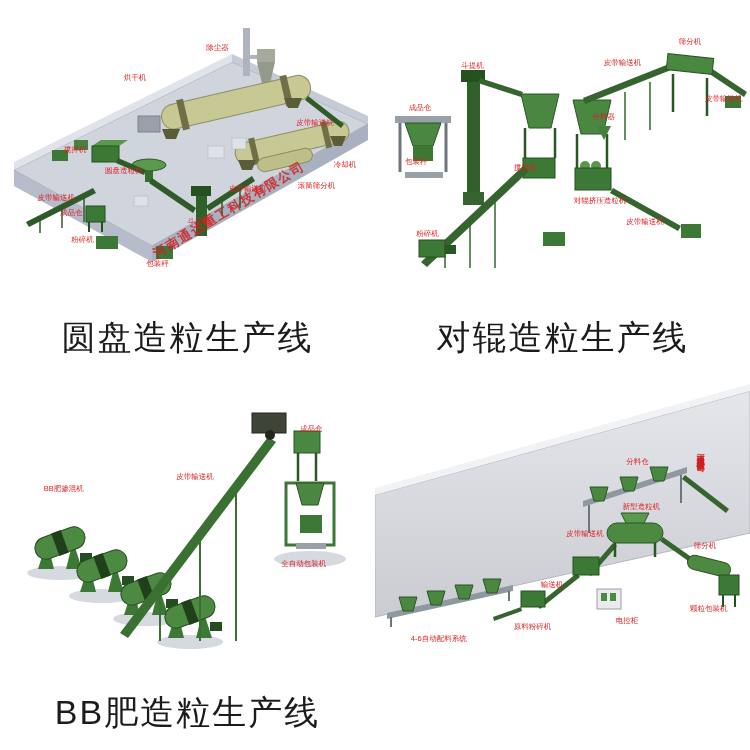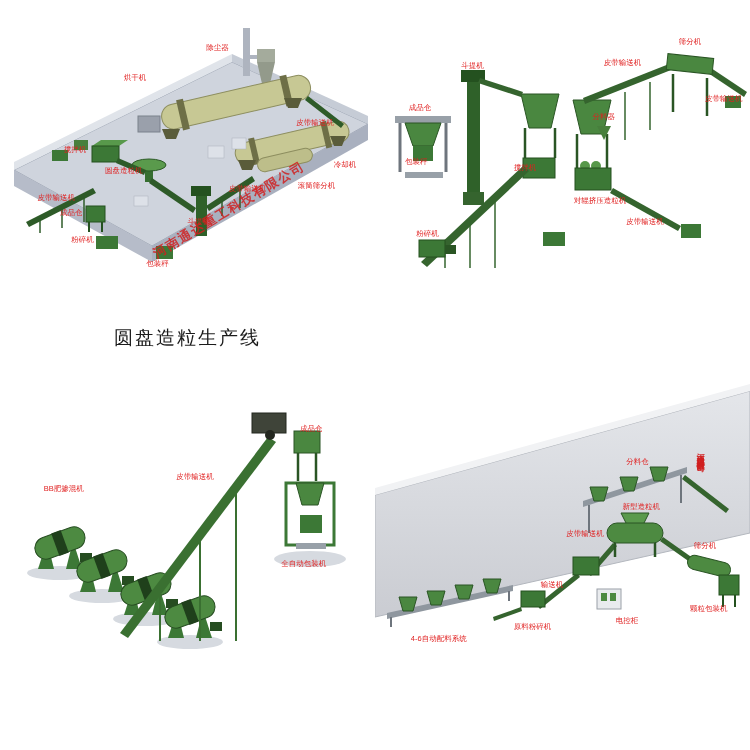--- a/index.html
+++ b/index.html
@@ -3,21 +3,21 @@
 <meta charset="utf-8">
 <style>
   html,body{margin:0;padding:0}
   body{width:750px;height:750px;background:#ffffff;font-family:"Liberation Sans","DejaVu Sans",sans-serif;overflow:hidden}
   .page{width:750px;height:750px;display:grid;grid-template-columns:375px 375px;grid-template-rows:375px 375px}
   .panel{position:relative;width:375px;height:375px;display:flex;flex-direction:column;background:#fff}
   .art{position:relative;width:375px;height:300px}
   .art svg{position:absolute;left:0;top:0;width:100%;height:100%;display:block}
   .labels{position:absolute;left:0;top:0;right:0;bottom:0;pointer-events:none}
   .mlabel{position:absolute;transform:translate(-50%,-50%);font-size:7.5px;line-height:1;color:#e01f1f;white-space:nowrap}
-  .caption{height:75px;display:flex;align-items:center;justify-content:center;font-size:19px;letter-spacing:2px;color:#1b1b1b}
+  .caption{height:75px;display:flex;align-items:center;justify-content:center;font-size:34px;letter-spacing:2px;color:#1b1b1b}
   .wm-diag{position:absolute;left:61%;top:70%;transform:translate(-50%,-50%) rotate(-31deg);font-size:13px;font-weight:bold;letter-spacing:1.5px;color:rgba(208,32,32,0.85);white-space:nowrap}
   .wm-vert{position:absolute;left:85%;top:24%;writing-mode:vertical-rl;font-size:8px;font-weight:bold;letter-spacing:1px;color:rgba(208,32,32,0.9)}
 </style>
 </head>
 <body>
 
 <div class="page">
 
   <section class="panel">
     <div class="art">
@@ -186,20 +186,21 @@
           <div class="mlabel" style="left: 93%; top: 33%;">皮带输送机</div>
           <div class="mlabel" style="left: 61%; top: 39%;">分料器</div>
           <div class="mlabel" style="left: 12%; top: 36%;">成品仓</div>
           <div class="mlabel" style="left: 11%; top: 54%;">包装秤</div>
           <div class="mlabel" style="left: 40%; top: 56%;">搅拌机</div>
           <div class="mlabel" style="left: 60%; top: 67%;">对辊挤压造粒机</div>
           <div class="mlabel" style="left: 72%; top: 74%;">皮带输送机</div>
           <div class="mlabel" style="left: 14%; top: 78%;">粉碎机</div>
         </div>
     </div>
+    <div class="caption">对辊造粒生产线</div>
   </section>
 
   <section class="panel">
     <div class="art">
       <svg viewBox="0 0 375 300">
         <g fill="#d6dae0">
           <ellipse cx="60" cy="198" rx="33" ry="7"></ellipse>
           <ellipse cx="102" cy="221" rx="33" ry="7"></ellipse>
           <ellipse cx="146" cy="244" rx="33" ry="7"></ellipse>
           <ellipse cx="190" cy="267" rx="33" ry="7"></ellipse>
@@ -263,20 +264,21 @@
           <rect x="296" y="168" width="30" height="6" fill="#98a0a8"></rect>
         </g>
       </svg>
       <div class="labels">
           <div class="mlabel" style="left: 17%; top: 38%;">BB肥掺混机</div>
           <div class="mlabel" style="left: 52%; top: 34%;">皮带输送机</div>
           <div class="mlabel" style="left: 83%; top: 18%;">成品仓</div>
           <div class="mlabel" style="left: 81%; top: 63%; text-align: center;">全自动包装机</div>
         </div>
     </div>
+    <div class="caption">BB肥造粒生产线</div>
   </section>
 
   <section class="panel">
     <div class="art">
       <svg viewBox="0 0 375 300">
         <defs>
           <linearGradient id="wallg" x1="0" y1="0" x2="0" y2="1">
             <stop offset="0" stop-color="#e4e6ea"></stop>
             <stop offset="1" stop-color="#caccd2"></stop>
           </linearGradient>

